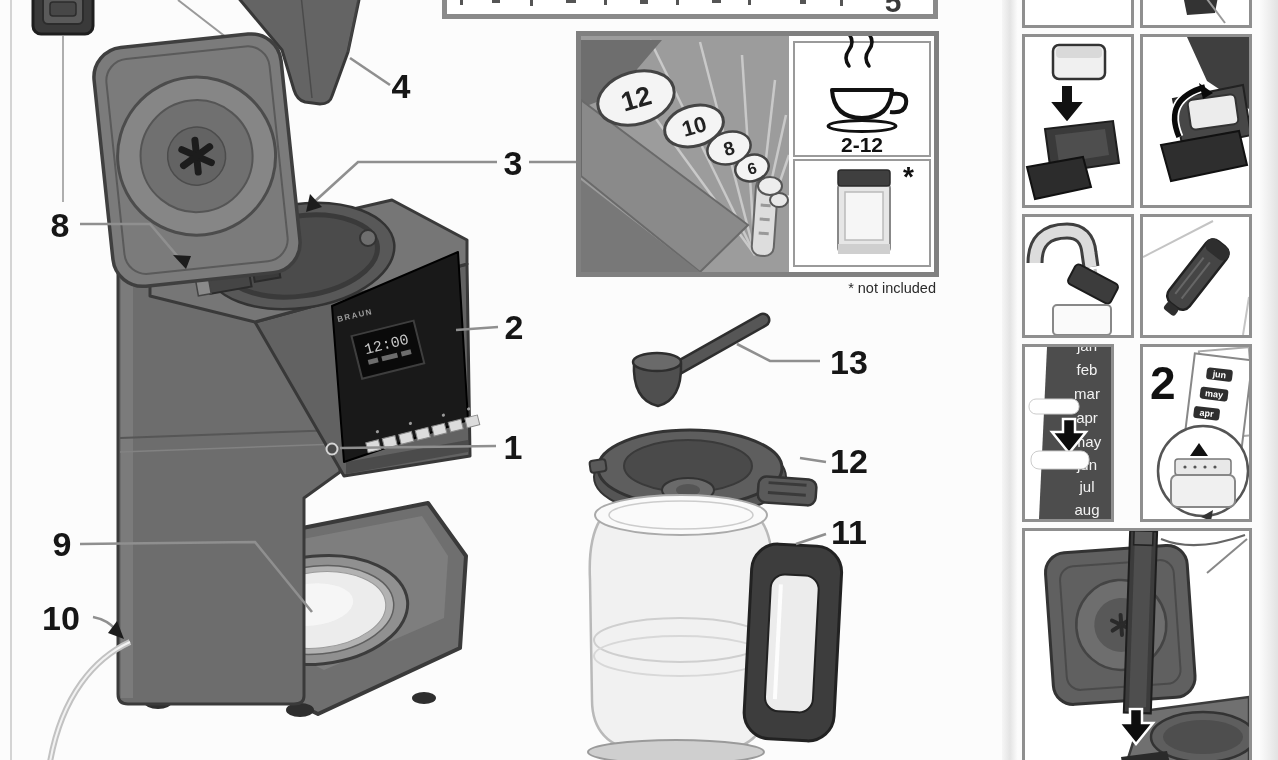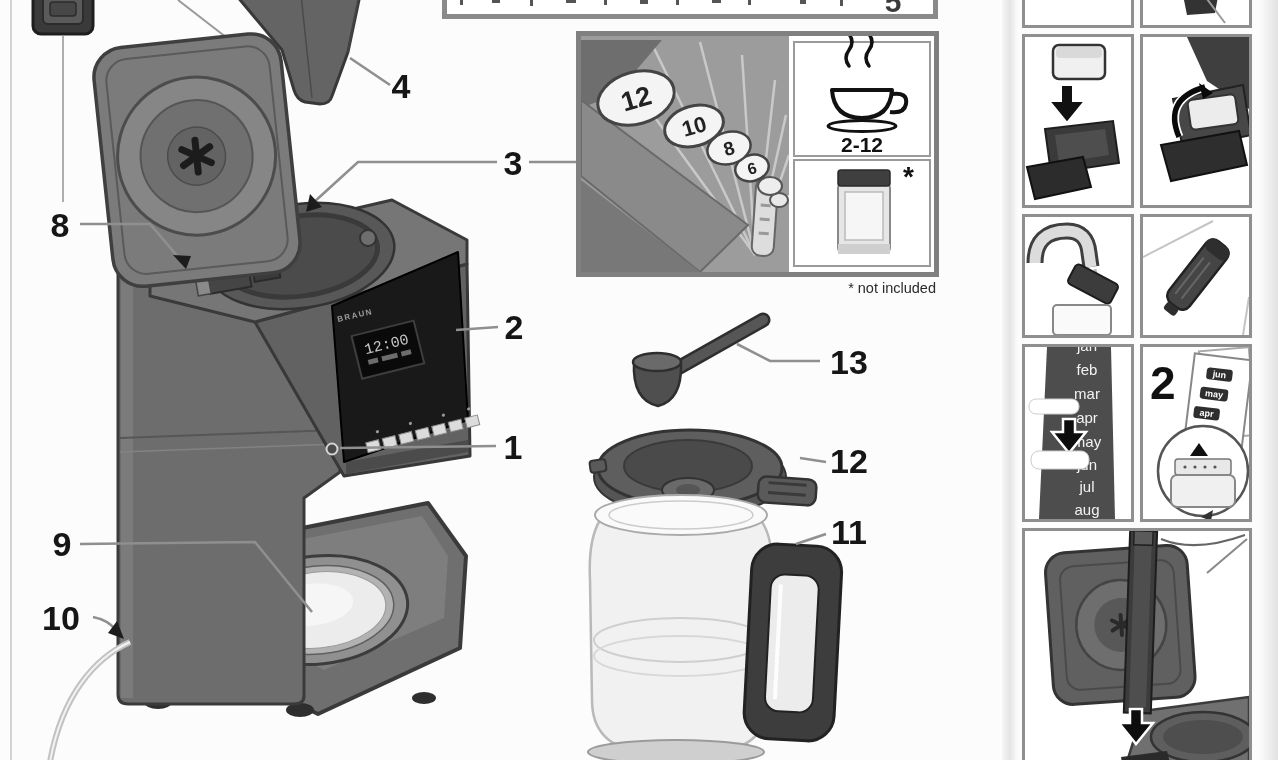--- a/index.html
+++ b/index.html
@@ -347,21 +347,21 @@
         <g transform="rotate(38 53 60)">
           <rect x="40" y="18" width="26" height="78" rx="9" fill="#454545" stroke="#222" stroke-width="2.5"></rect>
           <rect x="40" y="18" width="26" height="14" rx="6" fill="#2e2e2e"></rect>
           <rect x="46" y="96" width="14" height="9" rx="3" fill="#2e2e2e"></rect>
           <line x1="47" y1="40" x2="47" y2="86" stroke="#666" stroke-width="2"></line>
           <line x1="55" y1="40" x2="55" y2="86" stroke="#666" stroke-width="2"></line>
         </g>
       </svg>
     </div>
 
-    <div class="cell" style="left:1022px;top:344px;width:112px;height:178px;">
+    <div class="cell" style="left:1022px;top:344px;width:92px;height:178px;">
       <svg width="106" height="172" viewBox="0 0 106 172">
         <polygon points="22,0 86,0 90,172 14,172" fill="#4d4d4d"></polygon>
         <text x="62" y="4" text-anchor="middle" class="month">jan</text>
         <text x="62" y="28" text-anchor="middle" class="month">feb</text>
         <text x="62" y="52" text-anchor="middle" class="month">mar</text>
         <text x="62" y="76" text-anchor="middle" class="month">apr</text>
         <text x="62" y="100" text-anchor="middle" class="month">may</text>
         <text x="62" y="123" text-anchor="middle" class="month">jun</text>
         <text x="62" y="145" text-anchor="middle" class="month">jul</text>
         <text x="62" y="168" text-anchor="middle" class="month">aug</text>

